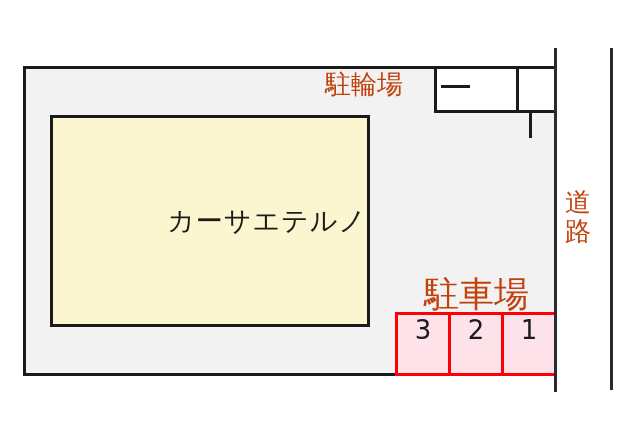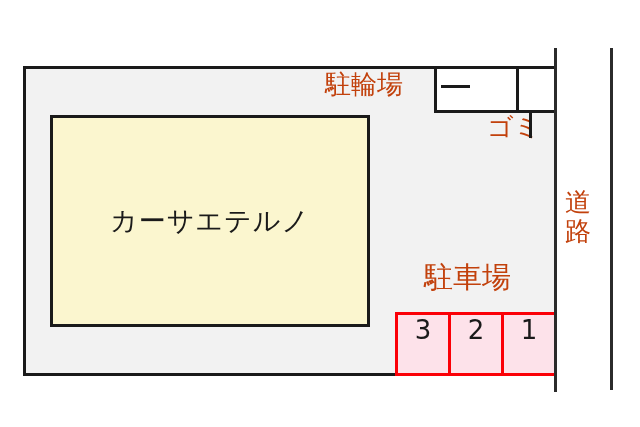--- a/index.html
+++ b/index.html
@@ -58,21 +58,21 @@
     position: absolute;
     left: 50px;
     top: 115px;
     width: 320px;
     height: 212px;
     background: #fbf6cf;
     border: 3px solid #1a1a1a;
     box-sizing: border-box;
     display: flex;
     align-items: center;
-    justify-content: center;
+    justify-content: flex-end;
   }
   .building-name {
     font-size: 27px;
     color: #1a1a1a;
     letter-spacing: 1px;
     white-space: nowrap;
   }
 
   
   .label {
@@ -89,22 +89,22 @@
   .label-trash {
     left: 487px;
     top: 113px;
     font-size: 26px;
     text-align: center;
     line-height: 1.12;
   }
   .label-trash span { display: block; }
   .label-parking {
     left: 424px;
-    top: 262px;
-    font-size: 29px;
+    top: 276px;
+    font-size: 35px;
   }
   .label-road {
     left: 565px;
     top: 188px;
     font-size: 26px;
     text-align: center;
     line-height: 1.12;
   }
   .label-road span { display: block; }
 
@@ -184,21 +184,20 @@
   <div class="notch-divider"></div>
 
   <div class="building">
     <div class="building-name">カーサエテルノ</div>
   </div>
 
   <div class="label label-bike">駐輪場</div>
   <div class="leader leader-bike"></div>
 
   <div class="label label-trash">
-    <span>ゴミ</span>
   </div>
   <div class="leader leader-trash"></div>
 
   <div class="label label-parking">駐車場</div>
 
   <div class="stalls">
     <div class="stall">
       <div class="stall-number">3</div>
     </div>
     <div class="stall">

